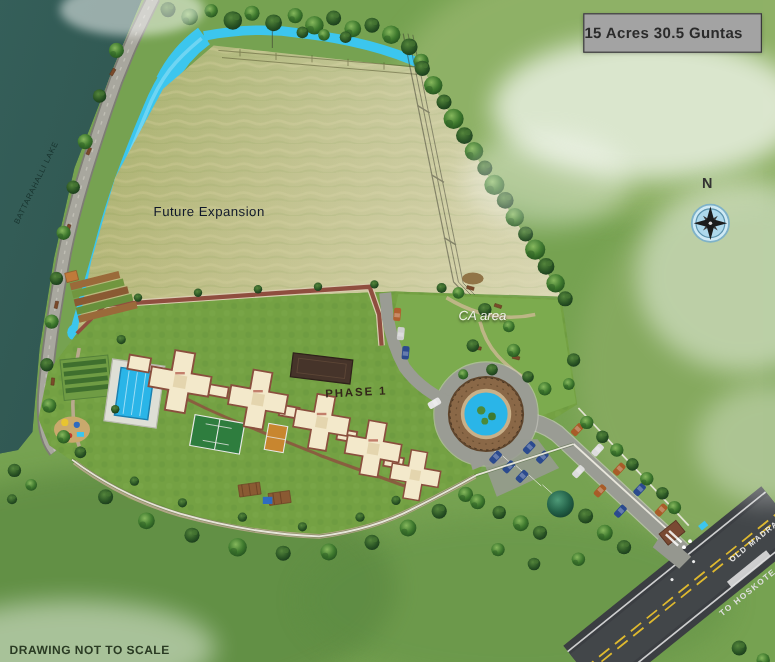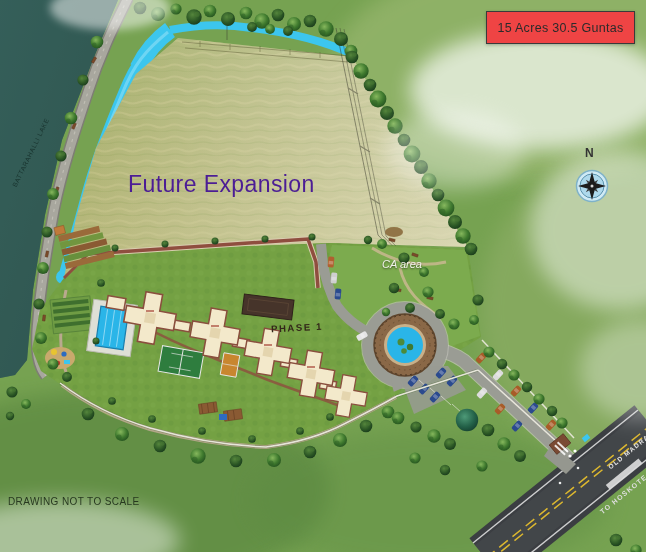--- a/index.html
+++ b/index.html
@@ -1,31 +1,31 @@
 <!DOCTYPE html>
 <html><head>
 <meta charset="utf-8">
 <style>
   html,body{margin:0;padding:0;background:#555;}
   .stage{position:relative;width:646px;height:552px;overflow:hidden;
          background:#76a251;font-family:"Liberation Sans",sans-serif;}
   .stage svg{position:absolute;left:0;top:0;}
   .lbl{position:absolute;white-space:nowrap;pointer-events:none;}
   .badge{left:486px;top:11px;width:147px;height:31px;border:1.5px solid #3a3a3a;
-         background:#ef4444;display:flex;align-items:center;justify-content:center;
-         font-weight:400;font-size:12.5px;color:#2b2b2b;letter-spacing:.3px;
+         background:#a3a3a3;display:flex;align-items:center;justify-content:flex-start;
+         font-weight:700;font-size:12.5px;color:#2b2b2b;letter-spacing:.3px;
          box-shadow:0 1px 3px rgba(0,0,0,.25);}
-  .future{left:128px;top:171px;font-size:23px;color:#4c1d95;letter-spacing:.4px;}
+  .future{left:128px;top:171px;font-size:11px;color:#0f172a;letter-spacing:.4px;}
   .ca-lbl{left:382px;top:258px;font-size:11px;color:#f2f2ea;text-shadow:0 1px 2px rgba(0,0,0,.55);font-style:italic;}
   .phase{left:271px;top:322px;font-weight:700;font-size:9.5px;color:#33261a;
          letter-spacing:1.6px;transform:rotate(-3deg);}
   .lake-lbl{left:14px;top:183px;font-size:6.5px;color:#16302b;letter-spacing:.6px;
          transform:rotate(-64deg);transform-origin:0 50%;opacity:.9;}
   .north{left:585px;top:146px;font-weight:700;font-size:12px;color:#333;}
-  .disc{left:8px;top:496px;font-weight:400;font-size:10px;color:#20301a;letter-spacing:.4px;opacity:.92;}
+  .disc{left:8px;top:537px;font-weight:700;font-size:10px;color:#20301a;letter-spacing:.4px;opacity:.92;}
   .road1{left:609px;top:464px;font-weight:600;font-size:6.5px;color:#e5e5e5;
          letter-spacing:1.2px;transform:rotate(-39deg);transform-origin:0 50%;}
   .road2{left:601px;top:509px;font-weight:600;font-size:7px;color:#dedede;
          letter-spacing:1.2px;transform:rotate(-39deg);transform-origin:0 50%;}
 </style>
 </head>
 <body>
 
 <div class="stage">
 <svg width="646" height="552" viewBox="0 0 646 552">

